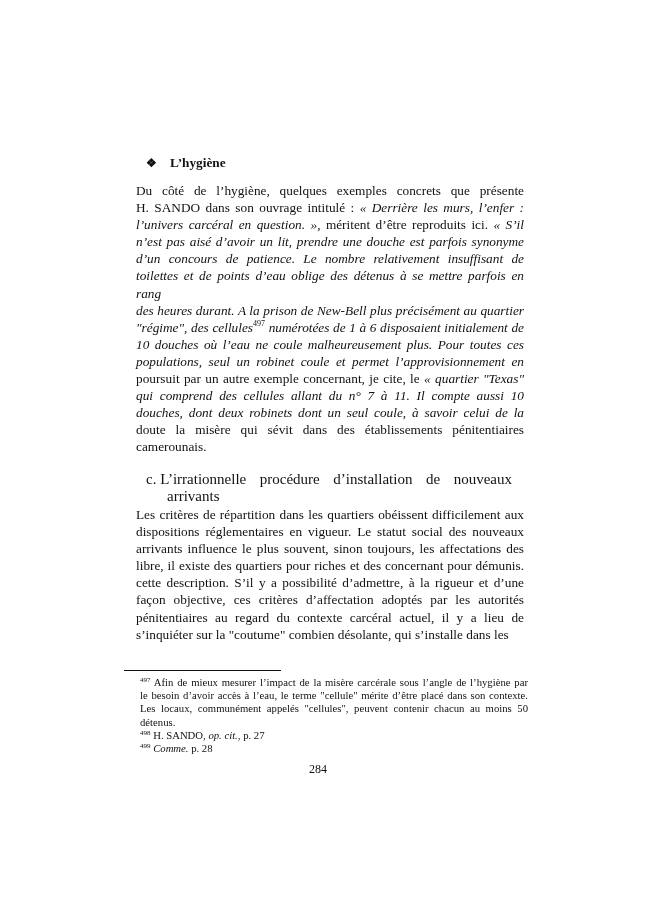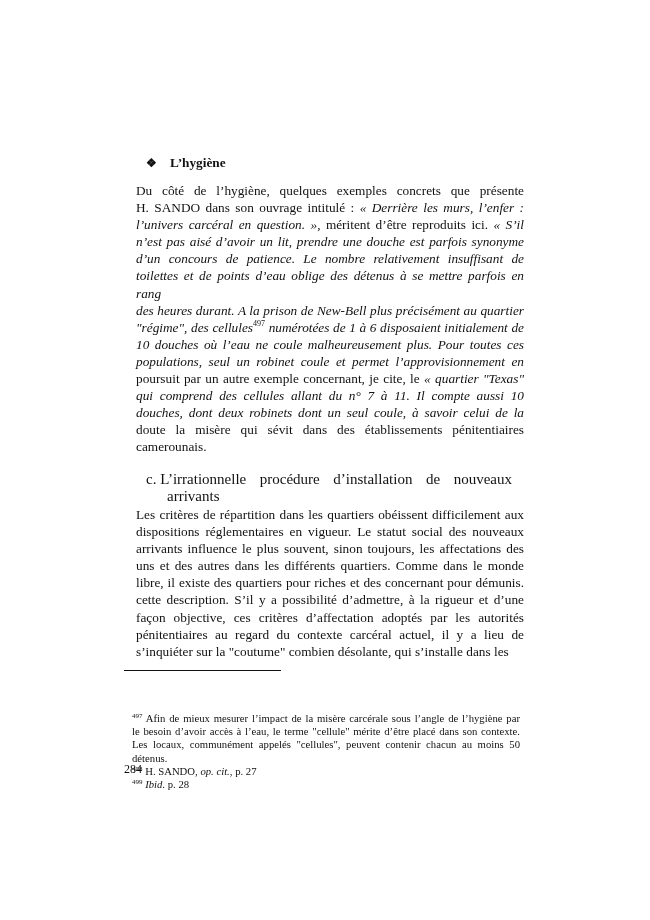--- a/index.html
+++ b/index.html
@@ -12,26 +12,26 @@
           text-align: justify; }
   .p1 { top: 182px; }
   .p2 { top: 506px; }
   .h2 { position: absolute; left: 22px; top: 456px; width: 366px; font-weight: normal;
         font-size: 15px; line-height: 17px; margin-top: 15px; }
   .h2 .row1 { display: flex; justify-content: space-between; }
   .h2 .row2 { padding-left: 21px; }
   i { font-style: italic; }
   sup { font-size: 8px; line-height: 0; vertical-align: 6px; }
   .rule { position: absolute; left: 0; top: 670px; width: 157px; height: 1px; background: #111; }
-  .fn { position: absolute; left: 8px; width: 388px; font-size: 10.7px; line-height: 13.2px; text-align: justify; margin-top: 36px; }
+  .fn { position: absolute; left: 16px; width: 388px; font-size: 10.7px; line-height: 13.2px; text-align: justify; }
   .fn sup { font-size: 7px; vertical-align: 4px; }
   .fn1 { top: 676px; }
   .fn2 { top: 729px; }
   .fn3 { top: 742px; }
-  .pagenum { position: absolute; left: 0; width: 388px; top: 762px; text-align: left; font-size: 12px; }
+  .pagenum { position: absolute; left: 0; width: 388px; top: 762px; text-align: center; font-size: 12px; }
   .line { display: block; text-align: justify; text-align-last: justify; }
   .line.last { text-align-last: left; }
 </style>
 </head>
 <body>
 
 <div class="page">
 
   <div class="h1">
     <span class="bullet">❖</span><span>L’hygiène</span>
@@ -63,37 +63,36 @@
         <span>de</span>
         <span>nouveaux</span>
       </div>
     <div class="row2">arrivants</div>
   </div>
 
   <div class="para p2" id="p2">
       <span class="line"><span>Les critères de répartition dans les quartiers obéissent difficilement aux</span></span>
       <span class="line"><span>dispositions réglementaires en vigueur. Le statut social  des nouveaux</span></span>
       <span class="line"><span>arrivants influence le plus souvent, sinon toujours, les affectations des</span></span>
-      <span class="line"><span>uns et des autres dans les différents quartiers. Comme dans le monde</span></span>
       <span class="line"><span>libre, il existe des quartiers pour riches et des concernant pour démunis.</span></span>
       <span class="line"><span>cette description. S’il y a possibilité d’admettre, à la rigueur et d’une</span></span>
       <span class="line"><span>façon objective, ces critères d’affectation adoptés par les autorités</span></span>
       <span class="line"><span>pénitentiaires au regard du contexte carcéral actuel, il y a lieu de</span></span>
       <span class="line last"><span>s’inquiéter sur la "coutume" combien désolante, qui s’installe dans les</span></span>
     </div>
 
   <div class="rule"></div>
 
   <div class="fn fn1" id="fn0">
       <span class="line"><sup>497</sup><span> Afin de mieux mesurer l’impact de la misère carcérale sous l’angle de l’hygiène par</span></span>
       <span class="line"><span>le besoin d’avoir accès à l’eau, le terme "cellule" mérite d’être placé dans son contexte.</span></span>
       <span class="line"><span>Les locaux, communément appelés "cellules", peuvent contenir chacun au moins 50</span></span>
       <span class="line last"><span>détenus.</span></span>
     </div>
   <div class="fn fn2" id="fn1">
       <span class="line last"><sup>498</sup><span> H. SANDO, </span><i>op. cit.</i><span>, p. 27</span></span>
     </div>
   <div class="fn fn3" id="fn2">
-      <span class="line last"><sup>499</sup><span> </span><i>Ibid.</i><span> p. 28</span></span>
+      <span class="line last"><sup>499</sup><span> </span><i>Comme.</i><span> p. 28</span></span>
     </div>
 
   <div class="pagenum">284</div>
 </div>
 
 </body></html>

